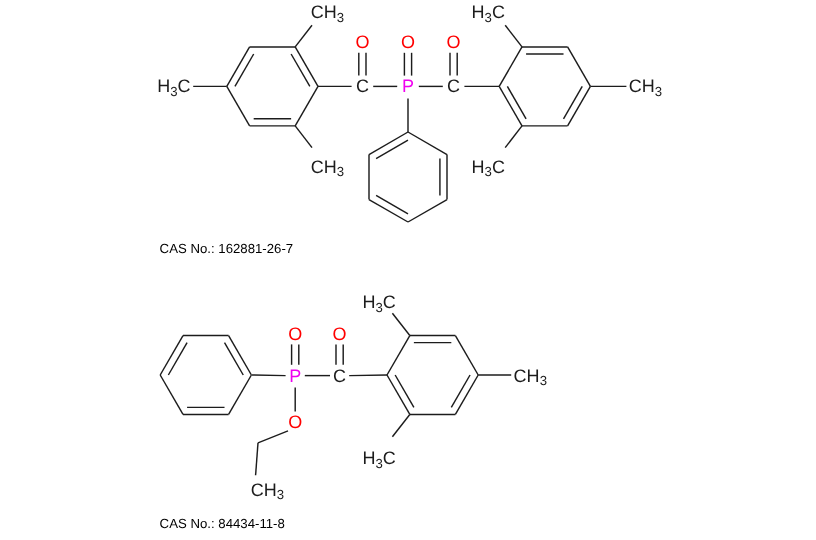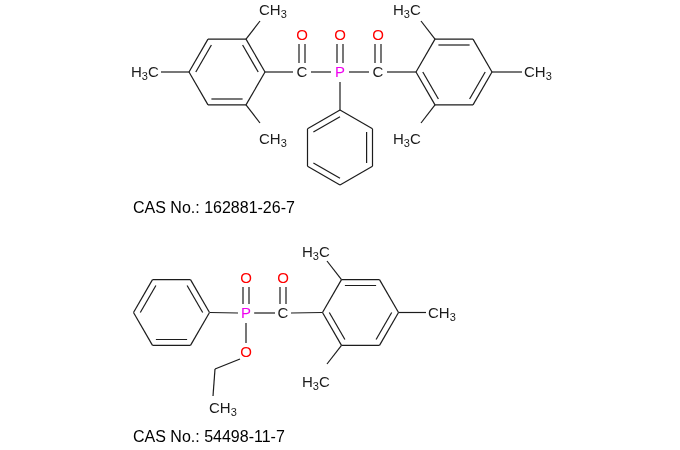--- a/index.html
+++ b/index.html
@@ -5,21 +5,21 @@
   html,body{margin:0;padding:0;}
   body{
     width:680px;height:450px;background:#ffffff;
     position:relative;overflow:hidden;
     font-family:"Liberation Sans",sans-serif;
   }
   #structures-canvas{position:absolute;left:0;top:0;}
   svg text{font-family:"Liberation Sans",sans-serif;}
   .cas-label{
     position:absolute;
-    font-size:16px;color:#000000;line-height:16px;
+    font-size:11px;color:#000000;line-height:16px;
     white-space:nowrap;
   }
   #cas-top{left:133px;top:200px;}
   #cas-bottom{left:133px;top:429px;}
 </style>
 </head>
 <body>
 
 <svg id="structures-canvas" width="680" height="450" viewBox="0 0 680 450" xmlns="http://www.w3.org/2000/svg">
     <g>
@@ -119,13 +119,13 @@
       <text x="246" y="357" text-anchor="middle" fill="#ff0000" font-size="15"><tspan font-size="15">O</tspan></text>
       <text x="302" y="257" text-anchor="start" fill="#1c1c1c" font-size="15"><tspan font-size="15">H</tspan><tspan font-size="11" dy="3">3</tspan><tspan font-size="15" dy="-3">C</tspan></text>
       <text x="428" y="318" text-anchor="start" fill="#1c1c1c" font-size="15"><tspan font-size="15">C</tspan><tspan font-size="15">H</tspan><tspan font-size="11" dy="3">3</tspan></text>
       <text x="302" y="387" text-anchor="start" fill="#1c1c1c" font-size="15"><tspan font-size="15">H</tspan><tspan font-size="11" dy="3">3</tspan><tspan font-size="15" dy="-3">C</tspan></text>
       <text x="209" y="413" text-anchor="start" fill="#1c1c1c" font-size="15"><tspan font-size="15">C</tspan><tspan font-size="15">H</tspan><tspan font-size="11" dy="3">3</tspan></text>
     </g>
   </svg>
 
 <div class="cas-label" id="cas-top">CAS No.: 162881-26-7</div>
 
-<div class="cas-label" id="cas-bottom">CAS No.: 54498-11-7</div>
+<div class="cas-label" id="cas-bottom">CAS No.: 84434-11-8</div>
 
 </body></html>

